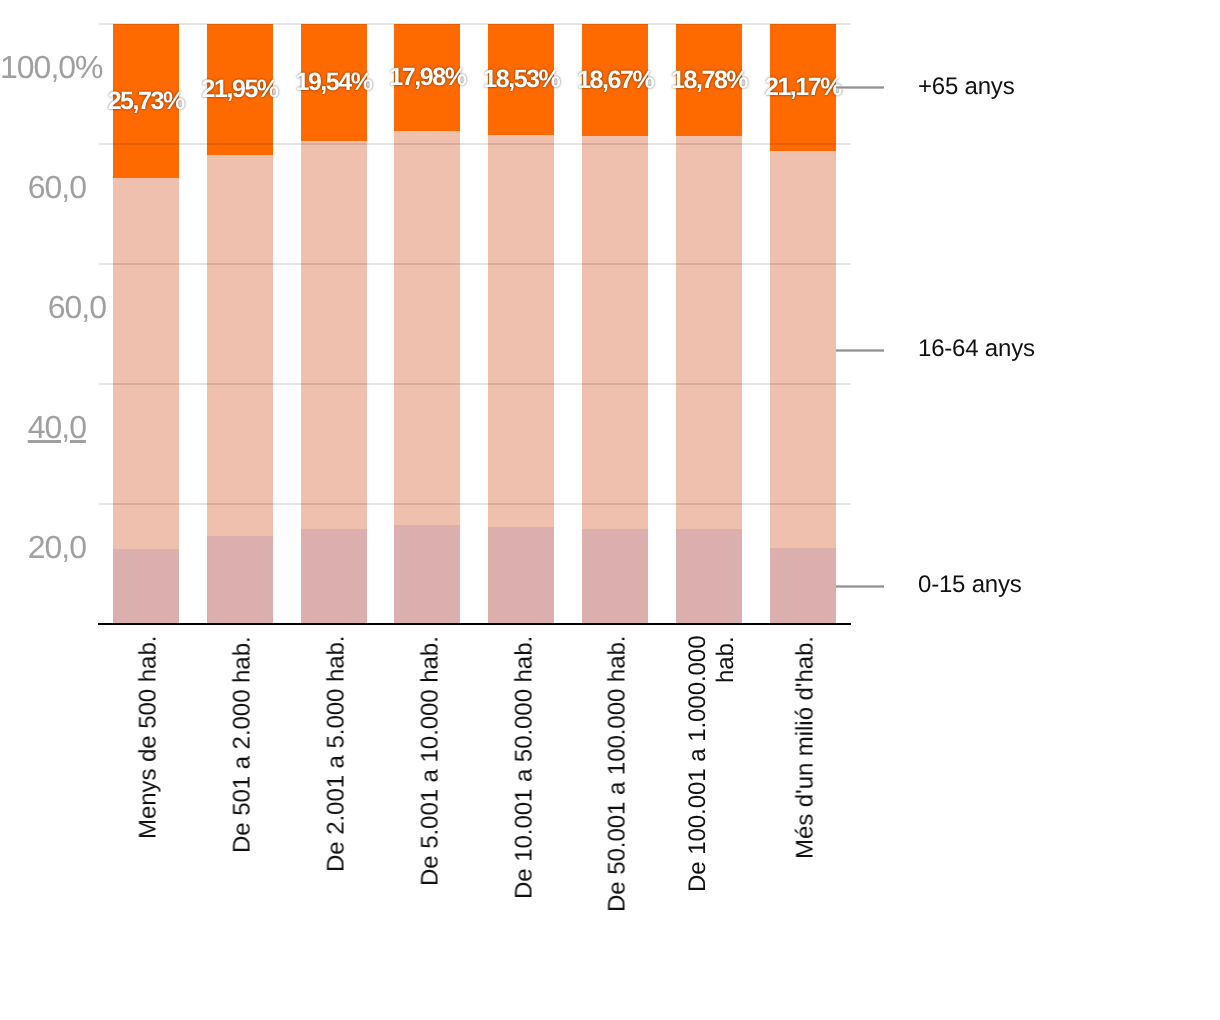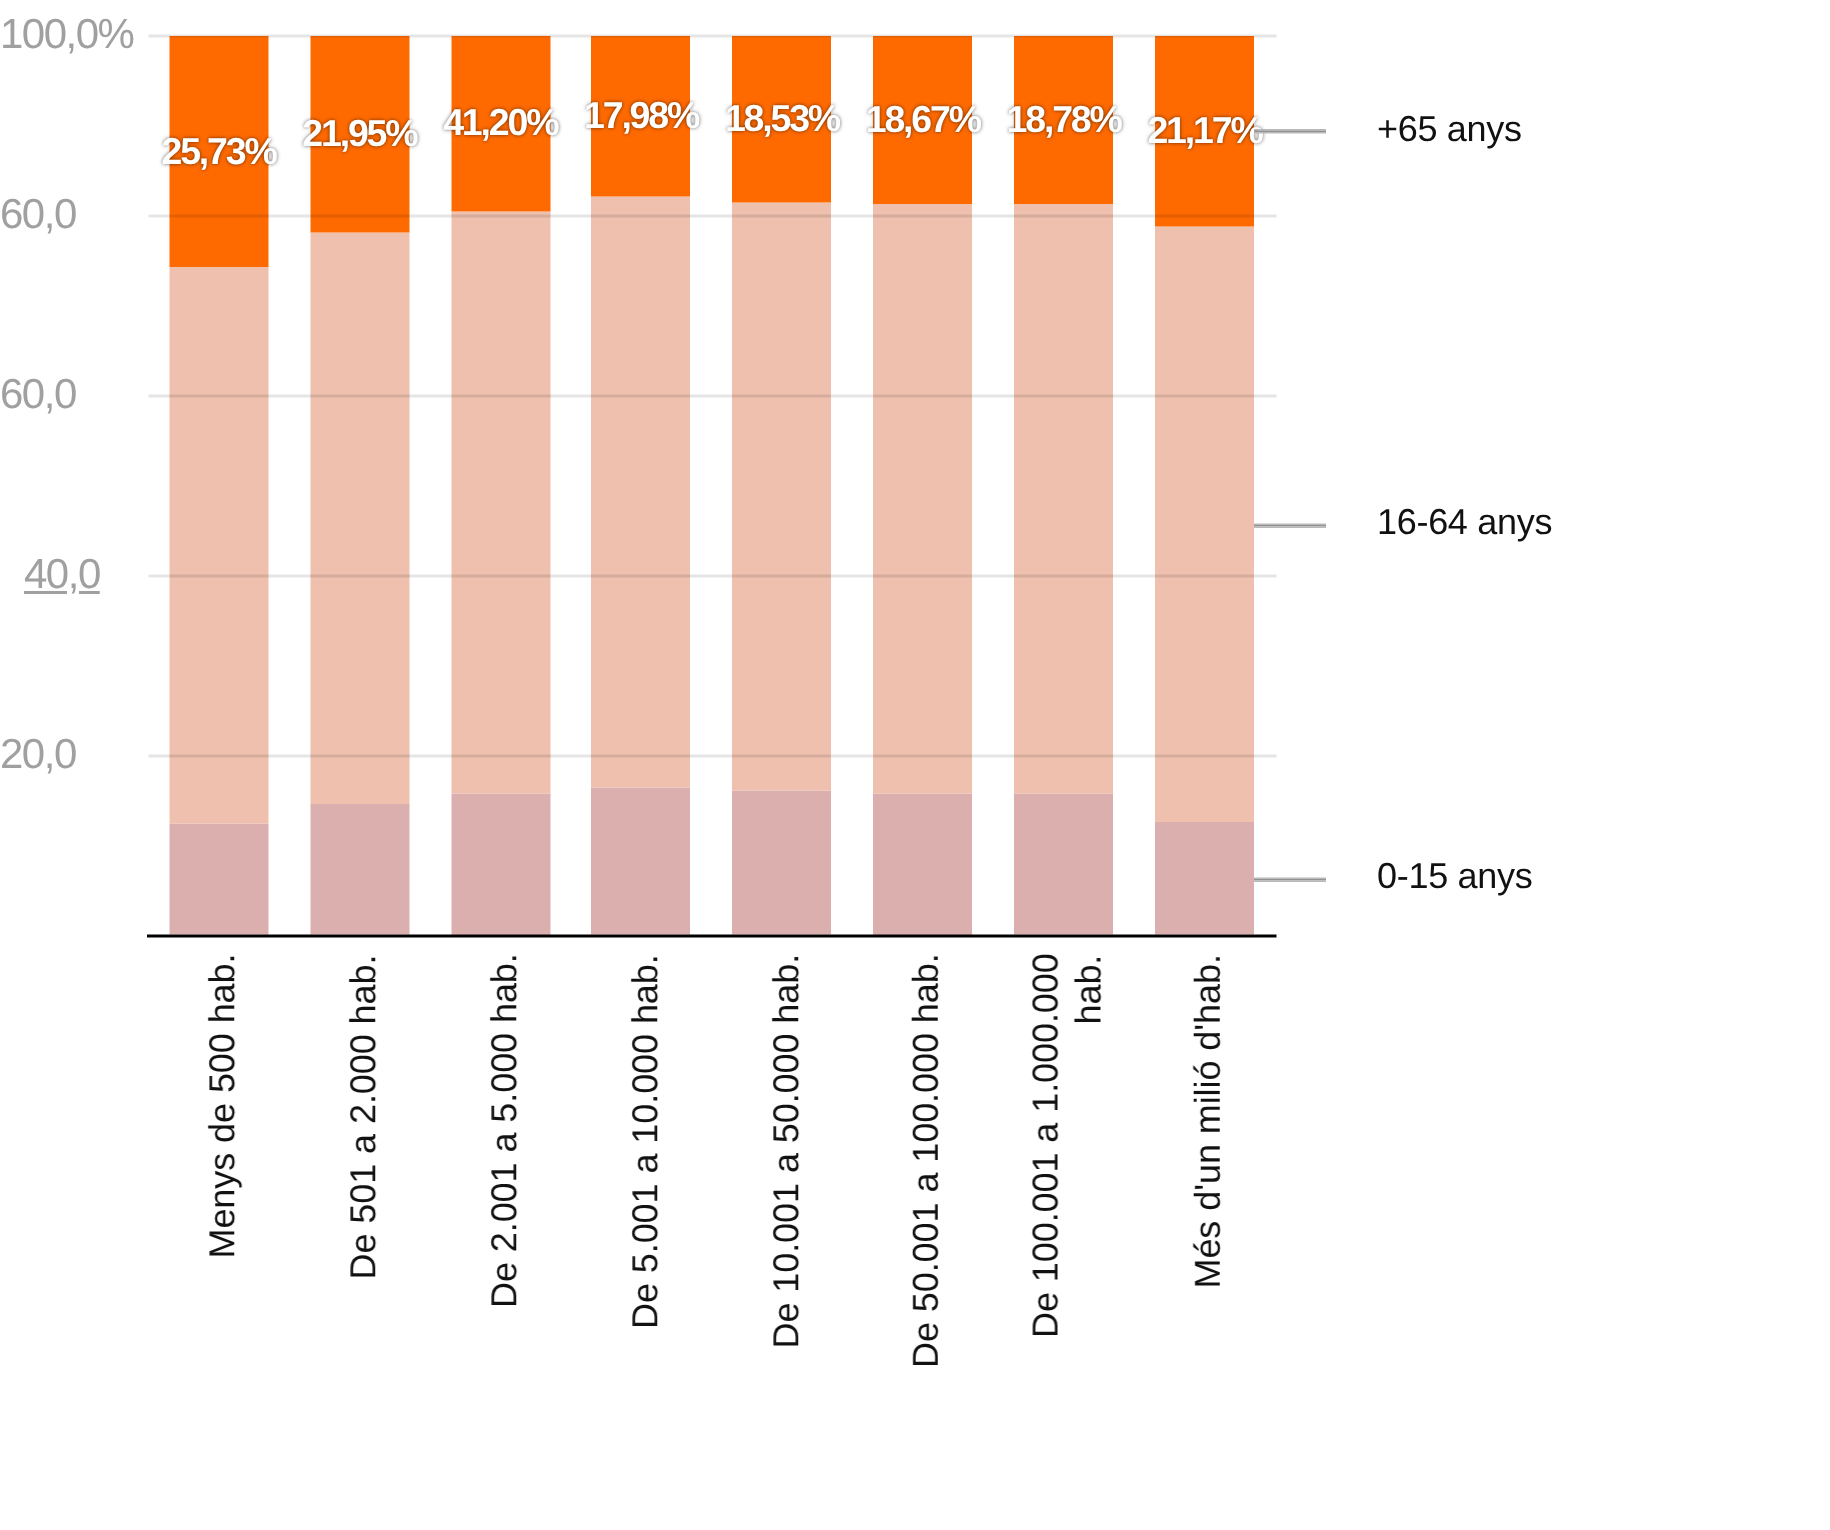--- a/index.html
+++ b/index.html
@@ -15,25 +15,27 @@
   
   .ytick-label, .vlabel, .xcat, .legend-text, .footer {
     will-change: opacity;
     -webkit-font-smoothing:antialiased;
     text-rendering:geometricPrecision;
   }
 
   
   .ytick-label {
     position:absolute;
+    text-align:right;
     color:#a0a0a0;
-    font-size:28px;
+    font-size:32px;
     line-height:24px;
     letter-spacing:-1.0px;
     white-space:nowrap;
+    margin-top:44px;
   }
   .gridline {
     position:absolute;
     height:2px;
     background:rgba(0,0,0,0.102);
   }
   .xaxis-line {
     position:absolute;
     background:#000000;
   }
@@ -97,21 +99,21 @@
   }
 </style>
 </head>
 <body>
 
 <div id="stage">
 
   <div class="ytick-label" style="left:0px;top:10.7px;width:86px;">100,0%</div>
   <div class="ytick-label" style="left:0px;top:130.7px;width:86px;">60,0</div>
   <div class="ytick-label" style="left:0px;top:250.7px;width:106px;">60,0</div>
-  <div class="ytick-label" style="left:16px;top:370.7px;width:86px;text-decoration:underline;">40,0</div>
+  <div class="ytick-label" style="left:0px;top:370.7px;width:86px;text-decoration:underline;">40,0</div>
   <div class="ytick-label" style="left:0px;top:490.7px;width:86px;">20,0</div>
 
   <div class="bars-layer" id="bars">
       <div class="bar-seg" style="left: 112.7px; width: 66px; top: 548.92px; height: 74.58px; background: rgb(220, 175, 175);"></div>
       <div class="bar-seg" style="left: 112.7px; width: 66px; top: 177.88px; height: 371.04px; background: rgb(239, 192, 174);"></div>
       <div class="bar-seg" style="left: 112.7px; width: 66px; top: 23.5px; height: 154.38px; background: rgb(255, 106, 0);"></div>
       <div class="bar-seg" style="left: 206.6px; width: 66px; top: 535.78px; height: 87.72px; background: rgb(220, 175, 175);"></div>
       <div class="bar-seg" style="left: 206.6px; width: 66px; top: 155.2px; height: 380.58px; background: rgb(239, 192, 174);"></div>
       <div class="bar-seg" style="left: 206.6px; width: 66px; top: 23.5px; height: 131.7px; background: rgb(255, 106, 0);"></div>
       <div class="bar-seg" style="left: 300.5px; width: 66px; top: 529px; height: 94.5px; background: rgb(220, 175, 175);"></div>
@@ -140,21 +142,21 @@
     <div class="gridline" style="left:99px;top:262.5px;width:752px;"></div>
     <div class="gridline" style="left:99px;top:382.5px;width:752px;"></div>
     <div class="gridline" style="left:99px;top:502.5px;width:752px;"></div>
   </div>
 
   <div class="xaxis-line" style="left:97.6px;top:622.6px;width:753.4px;height:2.7px;"></div>
 
   <div class="labels-layer" id="vlabels">
       <div class="vlabel" style="left: 82.7px; width: 126px; top: 86.69px;">25,73%</div>
       <div class="vlabel" style="left: 176.6px; width: 126px; top: 75.35px;">21,95%</div>
-      <div class="vlabel" style="left: 270.5px; width: 126px; top: 68.12px;">41,20%</div>
+      <div class="vlabel" style="left: 270.5px; width: 126px; top: 68.12px;">19,54%</div>
       <div class="vlabel" style="left: 364.4px; width: 126px; top: 63.44px; text-align: center;">17,98%</div>
       <div class="vlabel" style="left: 458.3px; width: 126px; top: 65.09px;">18,53%</div>
       <div class="vlabel" style="left: 552.2px; width: 126px; top: 65.51px;">18,67%</div>
       <div class="vlabel" style="left: 646.1px; width: 126px; top: 65.84px;">18,78%</div>
       <div class="vlabel" style="left: 740px; width: 126px; top: 73.01px;">21,17%</div>
     </div>
 
   <div class="xcats-layer" id="xcats">
       <div class="xcat" style="left: 134.95px; top: 636px; width: 28.5px; height: 312px;">
         <span>Menys de 500 hab.</span>

